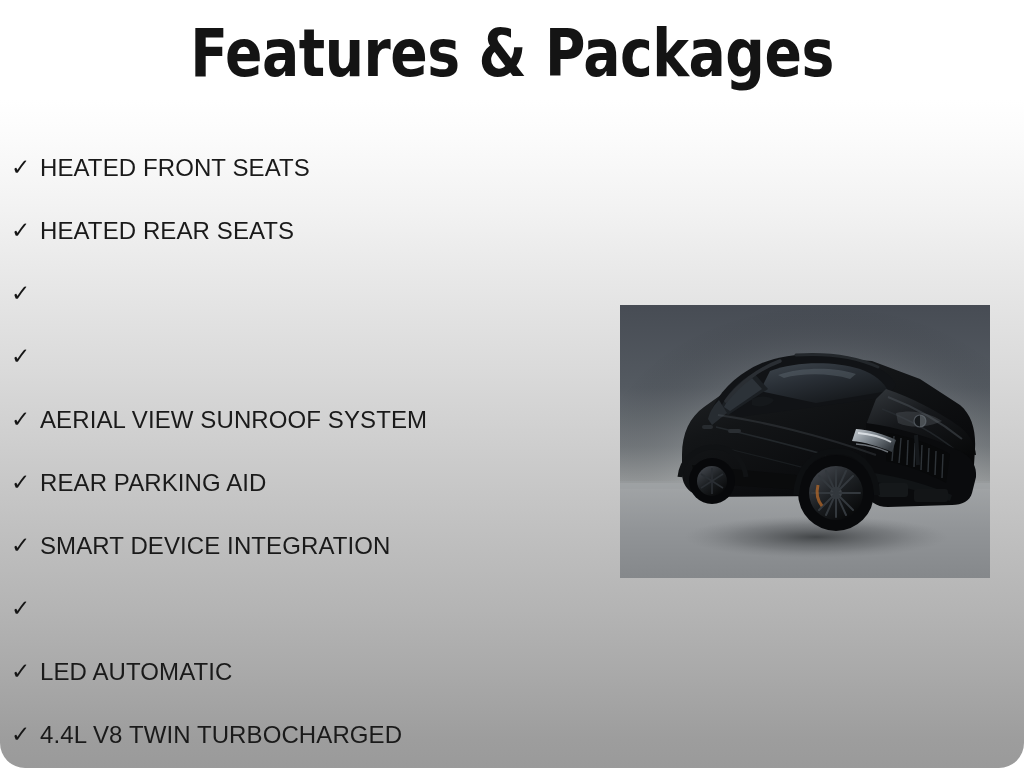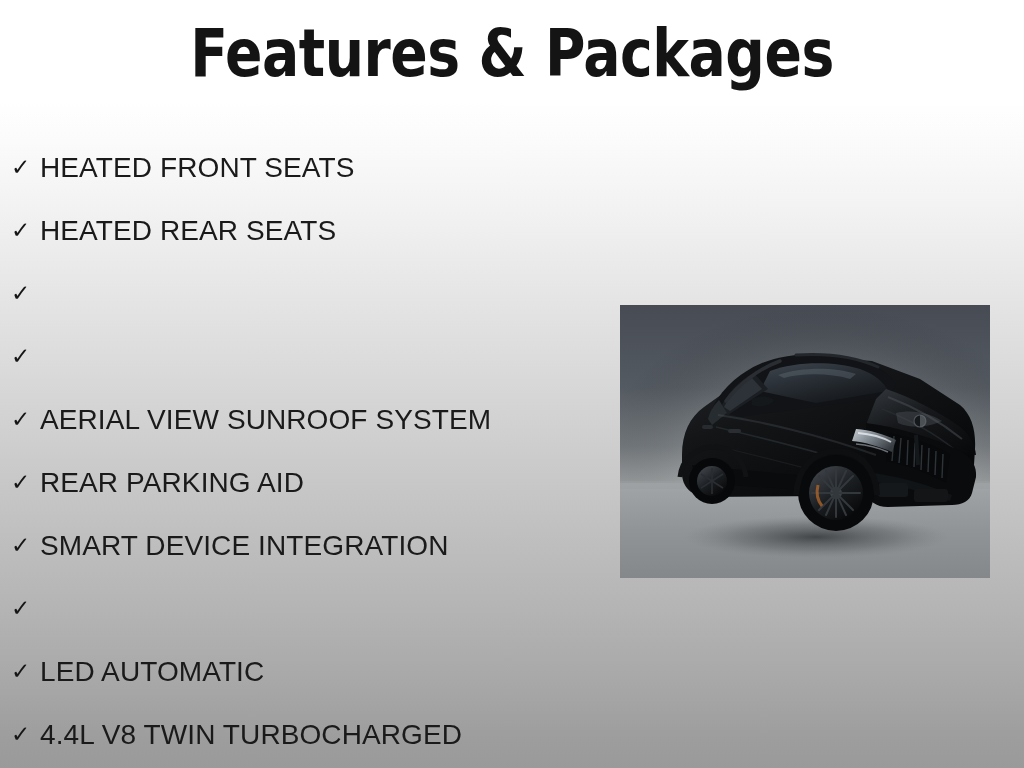--- a/index.html
+++ b/index.html
@@ -25,20 +25,21 @@
         #f2f2f2 210px,
         #e6e6e6 290px,
         #dadada 370px,
         #cdcdcd 450px,
         #c0c0c0 530px,
         #b4b4b4 610px,
         #a8a8a8 680px,
         #9d9d9d 740px,
         #9a9a9a 768px);
     overflow: hidden;
+    border-radius: 25px;
   }
 
   
   #title {
     position: absolute;
     left: 0;
     top: 17px;
     width: 1024px;
     text-align: center;
     font-family: "DejaVu Sans Condensed", "Liberation Sans Narrow", "Liberation Sans", sans-serif;
@@ -78,21 +79,21 @@
     line-height: 63px;
     font-family: "DejaVu Sans", sans-serif;
     font-size: 23px;
     font-weight: 400;
     color: #161616;
     text-align: left;
   }
   .feature-label {
     display: inline-block;
     font-family: "Liberation Sans", sans-serif;
-    font-size: 28px;
+    font-size: 24px;
     font-weight: 400;
     letter-spacing: 0.1px;
     color: #1a1a1a;
     vertical-align: baseline;
   }
 
   
   #vehicle-photo {
     position: absolute;
     left: 620px;

